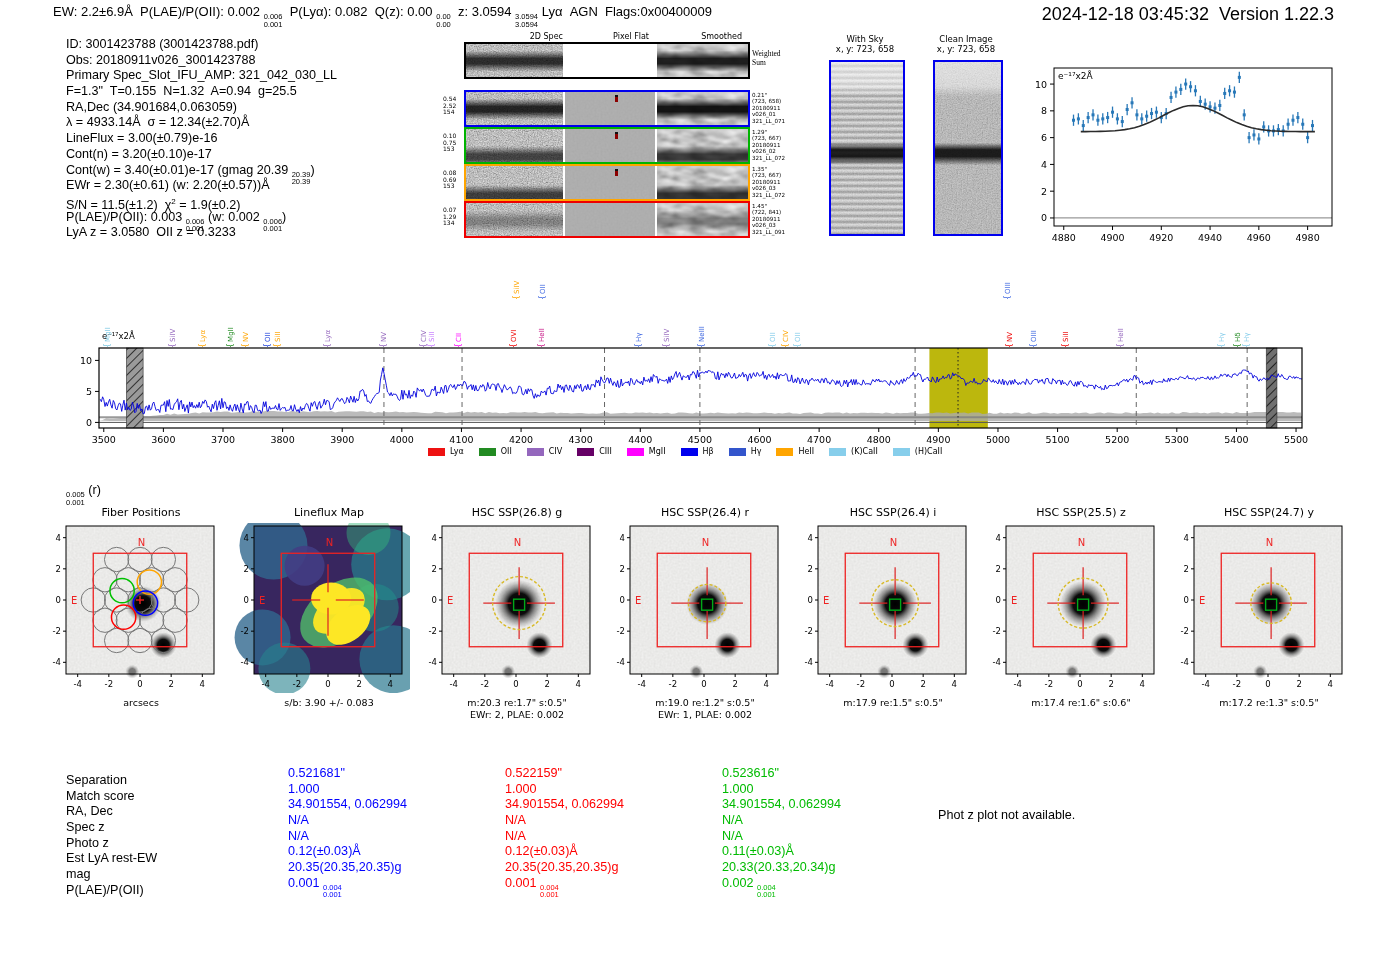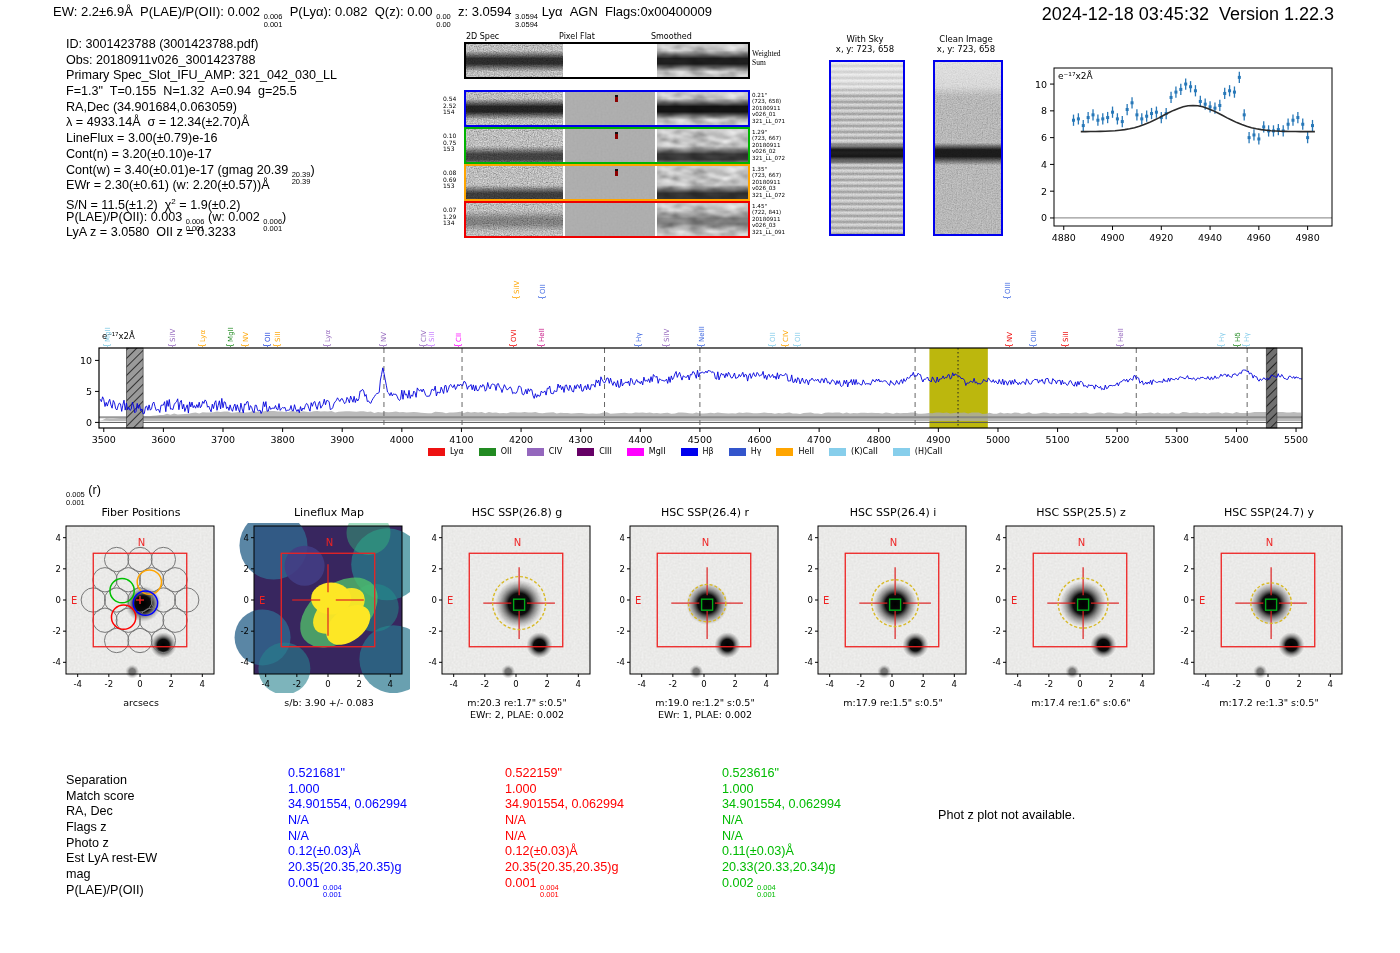--- a/index.html
+++ b/index.html
@@ -8,21 +8,21 @@
   .mono{font-family:Liberation Sans, sans-serif;}
   .abs{position:absolute;}
   .stk{display:inline-flex;flex-direction:column;font-size:7.5px;line-height:7.6px;
        vertical-align:-3px;text-align:left;}
   sup{font-size:8px;}
   #header-left{left:53px;top:4px;font-size:13px;white-space:pre;}
   #header-right{right:66px;top:4px;font-size:18px;white-space:pre;}
   #info-block{left:66px;top:37px;font-size:12.6px;line-height:15.7px;}
   .iline{white-space:pre;height:15.7px;}
   
-  .s2hdr{position:absolute;top:32px;font-size:8px;text-align:left;width:90px;}
+  .s2hdr{position:absolute;top:32px;font-size:8px;text-align:right;width:90px;}
   .s2row{position:absolute;display:flex;gap:2px;background:#fff;border-style:solid;border-width:2px;}
   .s2cell{position:relative;overflow:hidden;background:#c8c8c8;}
   .s2cell svg{position:absolute;left:0;top:0;}
   .bandDark{position:absolute;left:0;right:0;top:0;bottom:0;mix-blend-mode:multiply;}
   .bandLight{position:absolute;left:0;right:0;top:0;bottom:0;mix-blend-mode:screen;}
   .s2left{position:absolute;font-size:6px;line-height:6.6px;font-family:"DejaVu Sans",sans-serif;}
   .s2right{position:absolute;font-size:5.6px;line-height:6.4px;font-family:"DejaVu Sans",sans-serif;}
   .skytitle{position:absolute;font-size:8.5px;text-align:center;line-height:10px;}
   .skyimg{position:absolute;border:2px solid #0000ee;overflow:hidden;}
   .stripes{position:absolute;inset:0;background:repeating-linear-gradient(180deg,#e6e6e6 0px,#cfcfcf 2px,#909090 4px,#dadada 6px);}
@@ -876,21 +876,21 @@
         <line x1="27" x2="30" y1="14.68421052631579" y2="14.68421052631579" stroke="#000"></line>
         <text x="25" y="17.684210526315788" text-anchor="end" font-size="8.5" font-family="DejaVu Sans">4</text>
       </svg><div class="pcap">m:17.2  re:1.3"  s:0.5"</div></div>
   </div>
 
 <div class="abs mono" id="match-table">
     <div style="margin-top: 7px;">
       <div class="tline">Separation</div>
       <div class="tline">Match score</div>
       <div class="tline">RA, Dec</div>
-      <div class="tline">Flags z</div>
+      <div class="tline">Spec z</div>
       <div class="tline">Photo z</div>
       <div class="tline">Est LyA rest-EW</div>
       <div class="tline">mag</div>
       <div class="tline">P(LAE)/P(OII)</div>
     </div>
     <div style="color: rgb(0, 0, 255);">
       <div class="tline">0.521681"</div>
       <div class="tline">1.000</div>
       <div class="tline">34.901554, 0.062994</div>
       <div class="tline">N/A</div>

